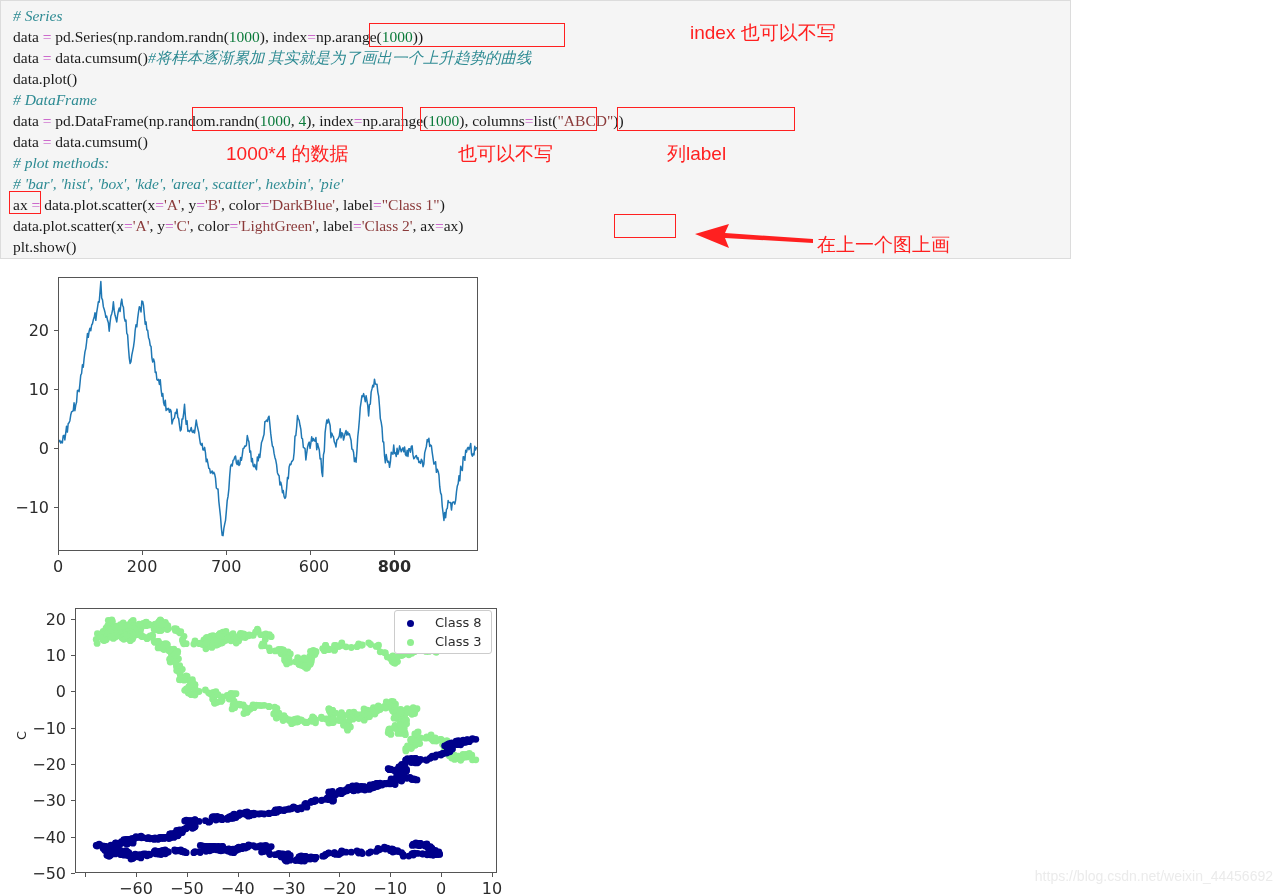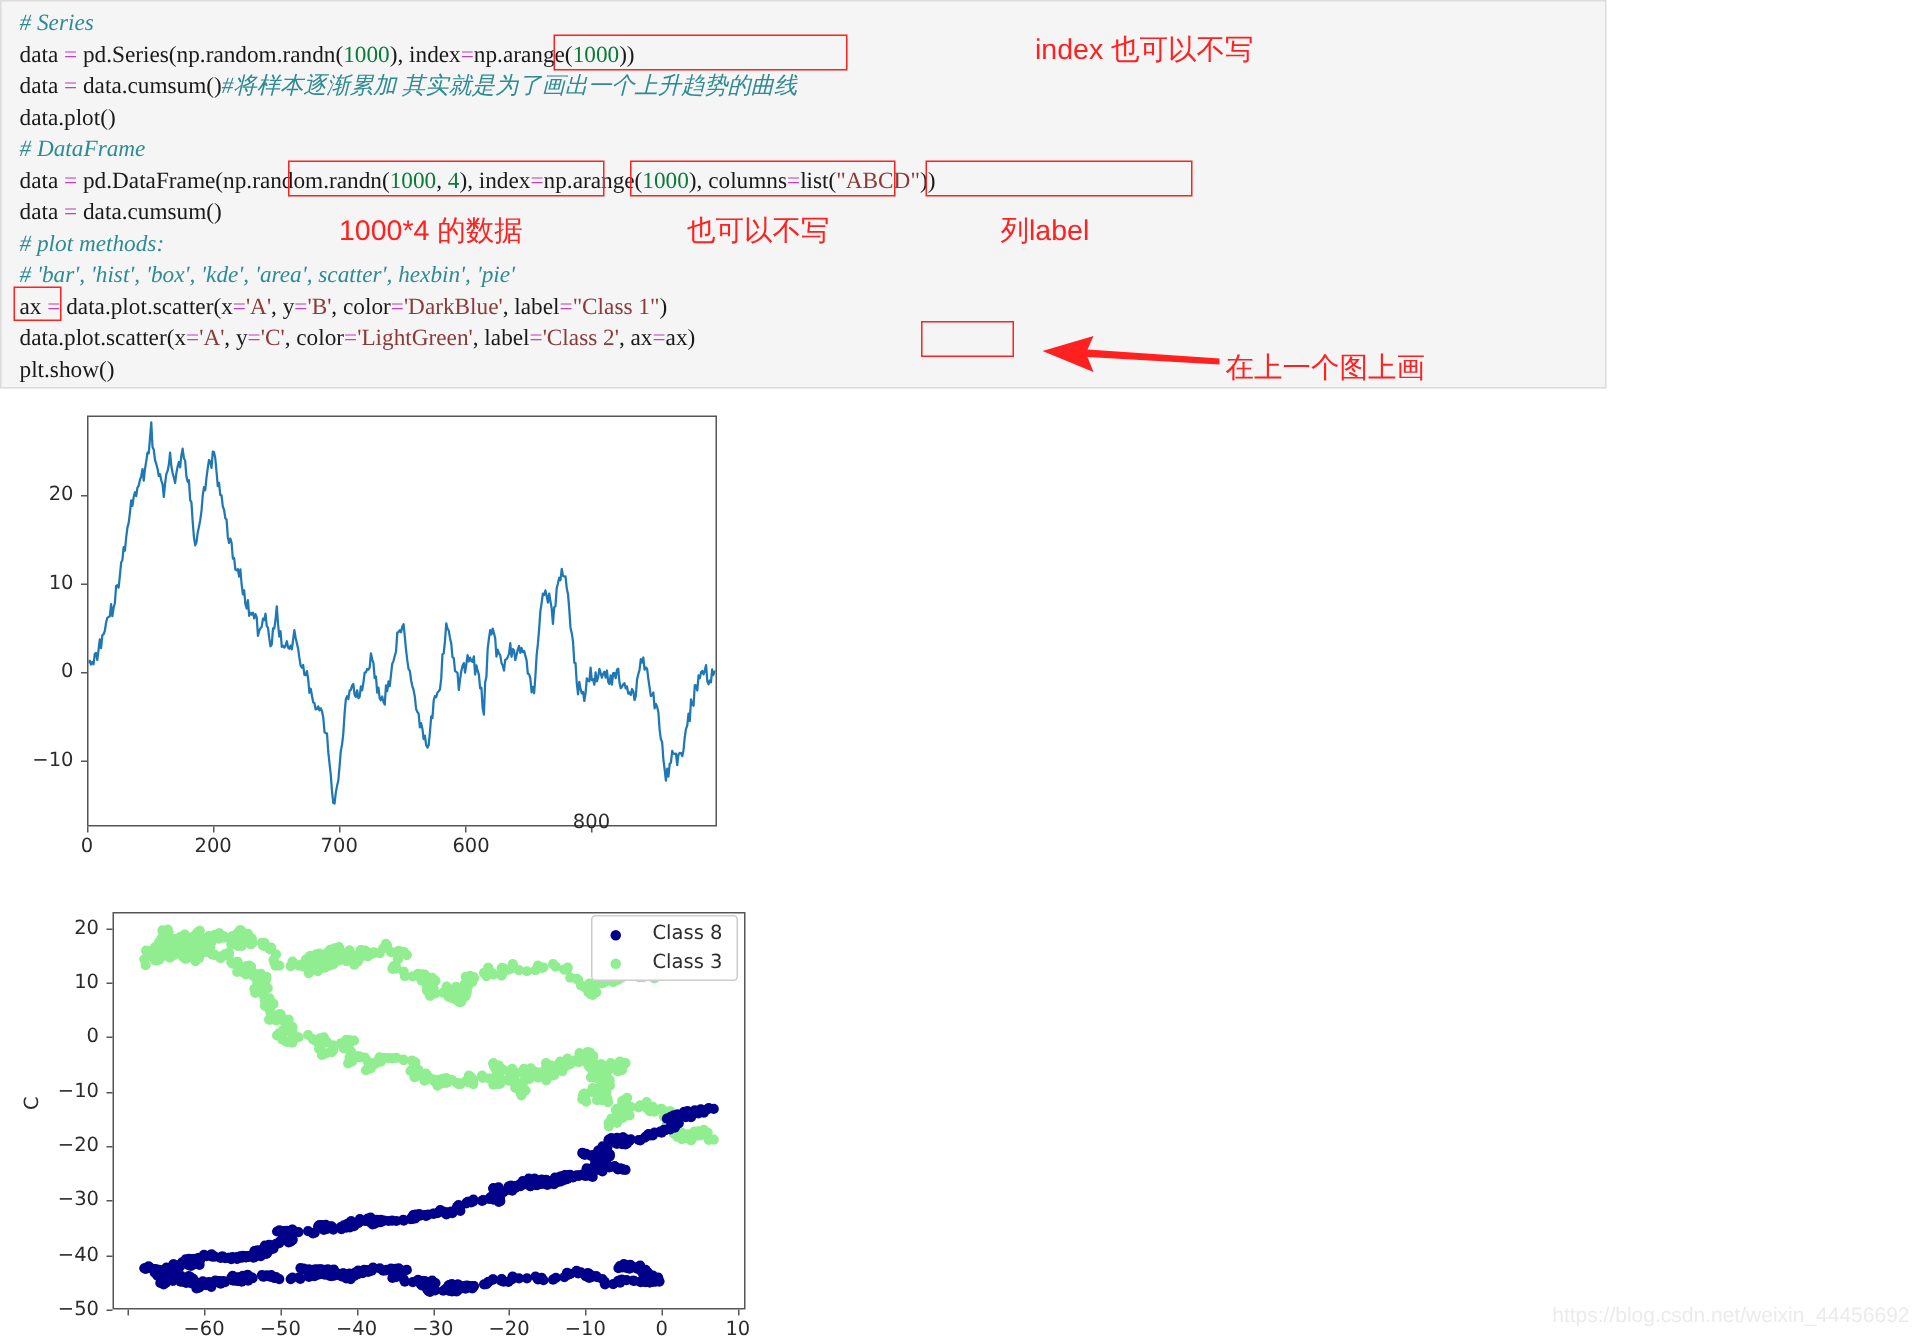--- a/index.html
+++ b/index.html
@@ -43,21 +43,21 @@
     font-size:19px;font-weight:400;white-space:nowrap;
   }
 
   
   #red-arrow{position:absolute;left:695px;top:218px;width:120px;height:34px;}
 
   
   .plot{position:absolute;background:#ffffff;}
   .axes-frame{position:absolute;border:1.3px solid #555;box-sizing:border-box;background:#fff;}
   .tick-label{
-    position:absolute;font-family:"DejaVu Sans",sans-serif;font-size:13px;color:#2b2b2b;
+    position:absolute;font-family:"DejaVu Sans",sans-serif;font-size:16px;color:#2b2b2b;
     white-space:nowrap;
   }
   .tick-mark{position:absolute;background:#555;}
   .axis-title{
     position:absolute;font-family:"DejaVu Sans",sans-serif;font-size:13px;color:#2b2b2b;
   }
 
   
   #scatter-legend{
     position:absolute;left:394px;top:610px;width:98px;height:44px;
@@ -112,21 +112,21 @@
   <div id="line-ticks">
       <div class="tick-mark" style="left: 58px; top: 286px; width: 1px; height: 4px;"></div>
       <div class="tick-label" style="left: 58px; top: 292px; transform: translateX(-50%);">0</div>
       <div class="tick-mark" style="left: 142.084px; top: 286px; width: 1px; height: 4px;"></div>
       <div class="tick-label" style="left: 142.084px; top: 292px; transform: translateX(-50%);">200</div>
       <div class="tick-mark" style="left: 226.168px; top: 286px; width: 1px; height: 4px;"></div>
       <div class="tick-label" style="left: 226.168px; top: 292px; transform: translateX(-50%);">700</div>
       <div class="tick-mark" style="left: 310.252px; top: 286px; width: 1px; height: 4px;"></div>
       <div class="tick-label" style="left: 314px; top: 292px; transform: translateX(-50%);">600</div>
       <div class="tick-mark" style="left: 394.336px; top: 286px; width: 1px; height: 4px;"></div>
-      <div class="tick-label" style="left: 394.336px; top: 276px; transform: translateX(-50%);">800</div>
+      <div class="tick-label" style="left: 394.336px; top: 292px; transform: translateX(-50%); font-weight: bold;">800</div>
       <div class="tick-mark" style="left: 54px; top: 241.806px; width: 4px; height: 1px;"></div>
       <div class="tick-label" style="left: 49px; top: 241.806px; transform: translate(-100%, -50%);">−10</div>
       <div class="tick-mark" style="left: 54px; top: 182.882px; width: 4px; height: 1px;"></div>
       <div class="tick-label" style="left: 49px; top: 182.882px; transform: translate(-100%, -50%);">0</div>
       <div class="tick-mark" style="left: 54px; top: 123.957px; width: 4px; height: 1px;"></div>
       <div class="tick-label" style="left: 49px; top: 123.957px; transform: translate(-100%, -50%);">10</div>
       <div class="tick-mark" style="left: 54px; top: 65.0323px; width: 4px; height: 1px;"></div>
       <div class="tick-label" style="left: 49px; top: 65.0323px; transform: translate(-100%, -50%);">20</div>
     </div>
 </div>

